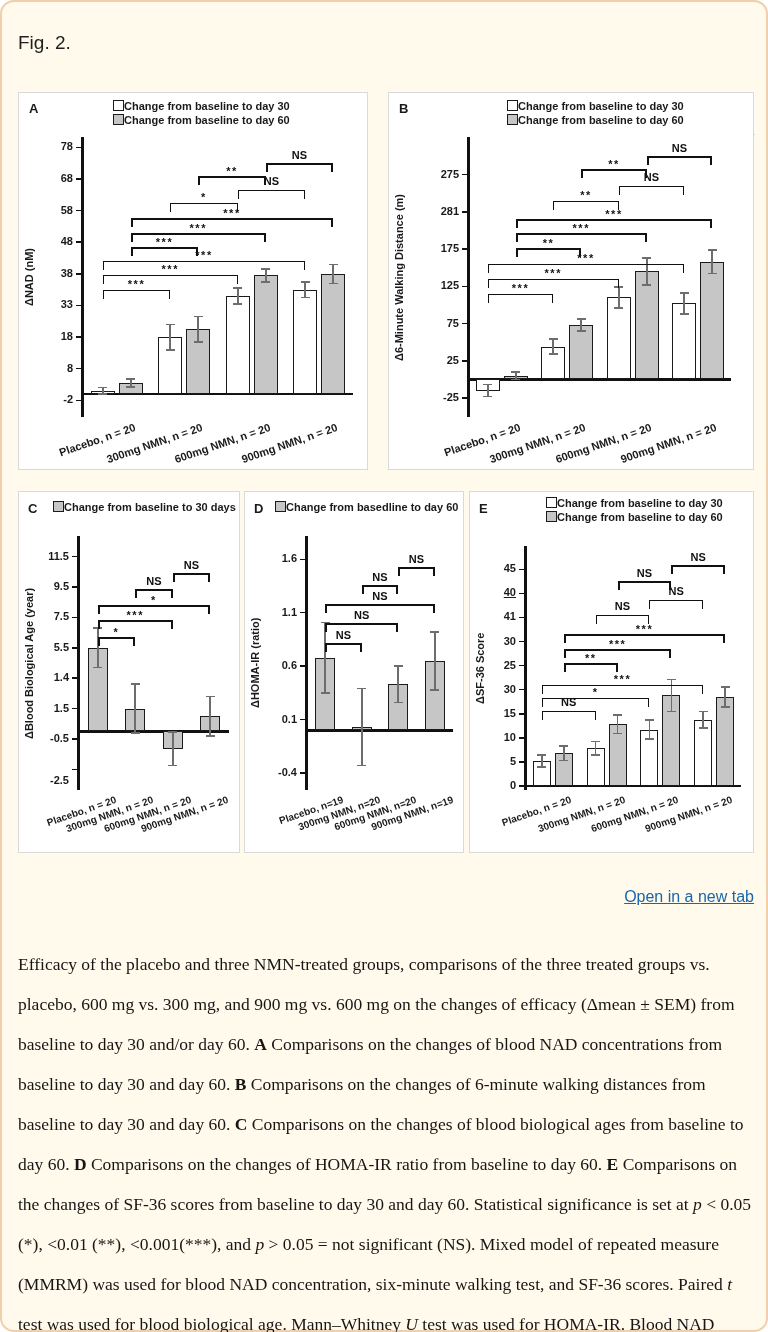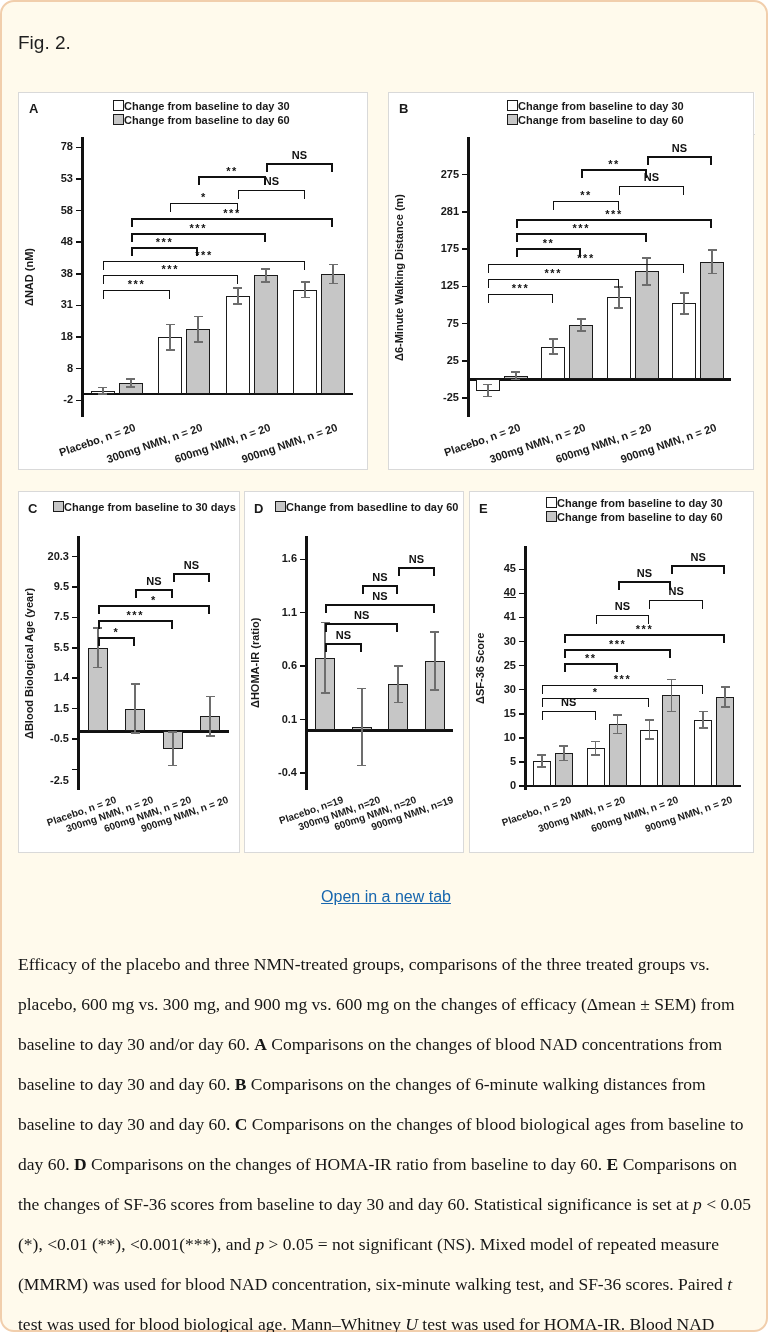--- a/index.html
+++ b/index.html
@@ -24,21 +24,21 @@
   .ebar{position:absolute;width:1.6px;background:#6d6d6d;}
   .ecap{position:absolute;width:9px;height:1.6px;background:#6d6d6d;}
   .bracket{position:absolute;box-sizing:border-box;border-style:solid;border-bottom:none;border-color:#111;}
   .blabel{position:absolute;left:0;right:0;text-align:center;font-size:11px;font-weight:700;color:#111;}
   .xlab{position:absolute;width:130px;text-align:right;font-size:10.5px;font-weight:700;color:#1a1a1a;
         transform:rotate(-19deg);transform-origin:100% 0;white-space:nowrap;}
   .zoom-tab{position:absolute;left:705px;top:0;width:47px;height:42px;background:#fdfdfd;
         border-left:1px solid #d8d8d8;border-bottom:1px solid #d8d8d8;border-bottom-left-radius:44px;}
   .mag-circle{position:absolute;left:10px;top:14px;width:14px;height:14px;border:2.6px solid #2b2b2b;border-radius:50%;}
   .mag-handle{position:absolute;left:24px;top:10px;width:12px;height:3.6px;background:#2b2b2b;transform:rotate(-45deg);border-radius:1px;}
-  .openrow{position:absolute;left:16px;top:886px;width:736px;text-align:center;}
+  .openrow{position:absolute;left:16px;top:886px;width:736px;text-align:right;}
   .openrow a{color:#1766ae;font-size:16px;text-decoration:underline;}
   .caption{position:absolute;left:16px;top:942px;width:737px;font-family:"Liberation Serif",serif;
         font-size:17.5px;line-height:40px;color:#161616;margin:0;}
 </style>
 </head>
 <body>
 
 <div class="page">
   <div class="fig-label">Fig. 2.</div>
 
@@ -63,29 +63,29 @@
         </div>
         <div class="plot" style="left: 64px; top: 48px; width: 270px; height: 272px;">
           <div class="yaxis" style="height: 280px;"></div>
           <div class="ymark" style="top: 258.599px;"></div>
           <div class="ytick" style="left: -48px; top: 252.349px;">-2</div>
           <div class="ymark" style="top: 226.971px;"></div>
           <div class="ytick" style="left: -48px; top: 220.721px;">8</div>
           <div class="ymark" style="top: 195.343px;"></div>
           <div class="ytick" style="left: -48px; top: 189.093px;">18</div>
           <div class="ymark" style="top: 163.715px;"></div>
-          <div class="ytick" style="left: -48px; top: 157.465px;">31</div>
+          <div class="ytick" style="left: -48px; top: 157.465px;">33</div>
           <div class="ymark" style="top: 132.087px;"></div>
           <div class="ytick" style="left: -48px; top: 125.837px;">38</div>
           <div class="ymark" style="top: 100.459px;"></div>
           <div class="ytick" style="left: -48px; top: 94.2093px;">48</div>
           <div class="ymark" style="top: 68.8314px;"></div>
           <div class="ytick" style="left: -48px; top: 62.5814px;">58</div>
           <div class="ymark" style="top: 37.2035px;"></div>
-          <div class="ytick" style="left: -48px; top: 30.9535px;">53</div>
+          <div class="ytick" style="left: -48px; top: 30.9535px;">68</div>
           <div class="ymark" style="top: 5.57558px;"></div>
           <div class="ytick" style="left: -48px; top: -0.674419px;">78</div>
           <div class="zero" style="top: 251.773px; width: 272px;"></div>
           <div class="bar" style="left: 7.75px; top: 249.86px; width: 24px; height: 3.16279px; background: rgb(255, 255, 255);"></div>
           <div class="ebar" style="left: 18.95px; top: 246.698px; height: 6.32558px;"></div>
           <div class="ecap" style="left: 15.25px; top: 245.898px;"></div>
           <div class="ecap" style="left: 15.25px; top: 252.223px;"></div>
           <div class="bar" style="left: 75.25px; top: 196.093px; width: 24px; height: 56.9302px; background: rgb(255, 255, 255);"></div>
           <div class="ebar" style="left: 86.45px; top: 183.442px; height: 25.3023px;"></div>
           <div class="ecap" style="left: 82.75px; top: 182.642px;"></div>
@@ -267,21 +267,21 @@
           <div class="ytick" style="left: -48px; top: 161.556px;">1.5</div>
           <div class="ymark" style="top: 137.435px;"></div>
           <div class="ytick" style="left: -48px; top: 131.185px;">1.4</div>
           <div class="ymark" style="top: 107.065px;"></div>
           <div class="ytick" style="left: -48px; top: 100.815px;">5.5</div>
           <div class="ymark" style="top: 76.6944px;"></div>
           <div class="ytick" style="left: -48px; top: 70.4444px;">7.5</div>
           <div class="ymark" style="top: 46.3241px;"></div>
           <div class="ytick" style="left: -48px; top: 40.0741px;">9.5</div>
           <div class="ymark" style="top: 15.9537px;"></div>
-          <div class="ytick" style="left: -48px; top: 9.7037px;">20.3</div>
+          <div class="ytick" style="left: -48px; top: 9.7037px;">11.5</div>
           <div class="zero" style="top: 190.083px; width: 152px;"></div>
           <div class="bar" style="left: 8.75px; top: 107.815px; width: 20px; height: 83.5185px; background: rgb(198, 198, 198);"></div>
           <div class="ebar" style="left: 17.95px; top: 88.0741px; height: 39.4815px;"></div>
           <div class="ecap" style="left: 14.25px; top: 87.2741px;"></div>
           <div class="ecap" style="left: 14.25px; top: 126.756px;"></div>
           <div class="bar" style="left: 46.25px; top: 168.556px; width: 20px; height: 22.7778px; background: rgb(198, 198, 198);"></div>
           <div class="ebar" style="left: 55.45px; top: 144.259px; height: 48.5926px;"></div>
           <div class="ecap" style="left: 51.75px; top: 143.459px;"></div>
           <div class="ecap" style="left: 51.75px; top: 192.052px;"></div>
           <div class="bar" style="left: 83.75px; top: 191.333px; width: 20px; height: 17.463px; background: rgb(198, 198, 198);"></div>

